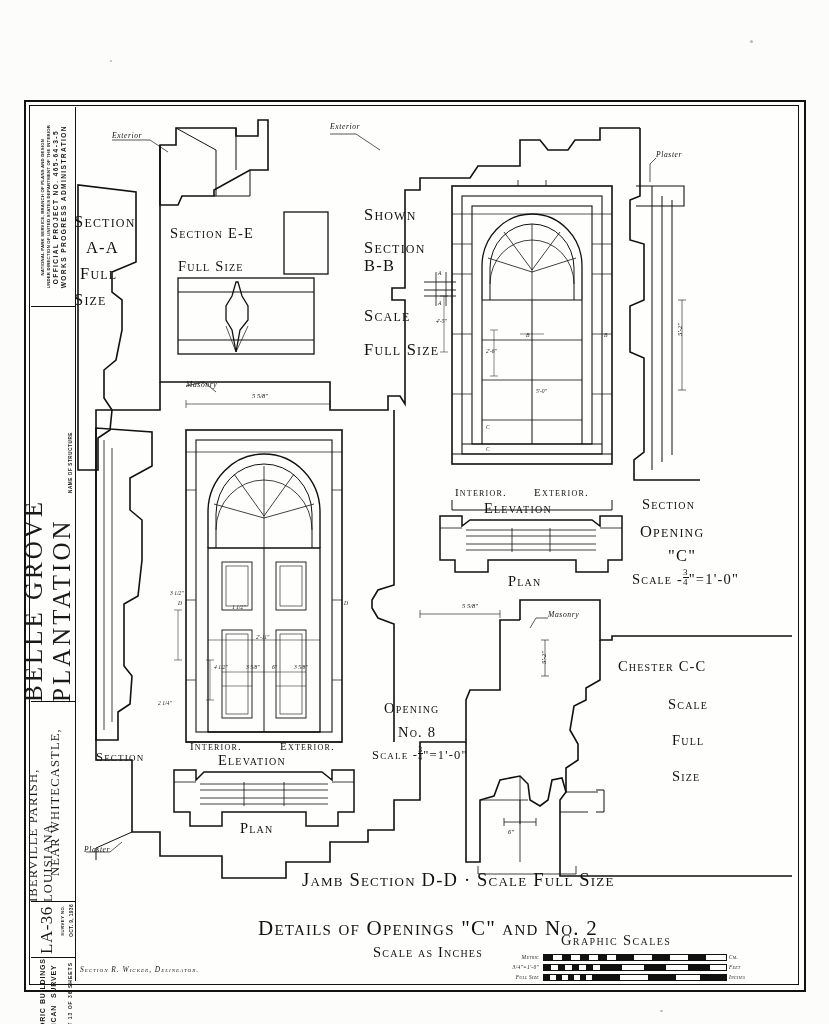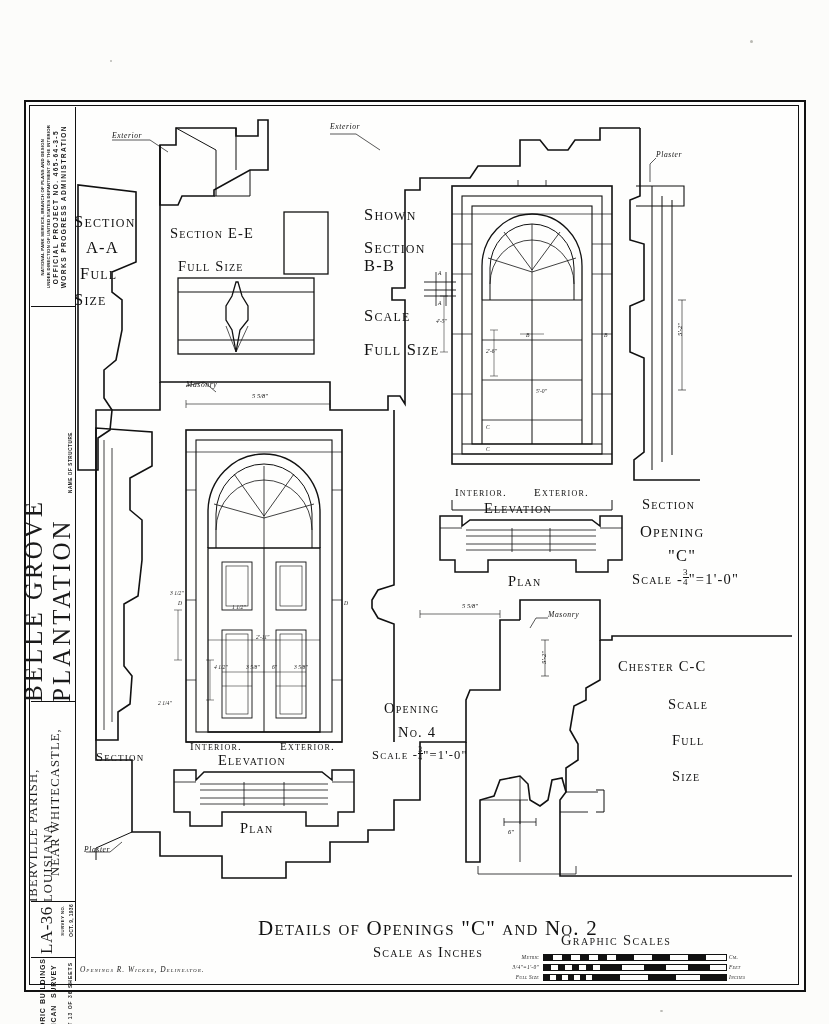--- a/index.html
+++ b/index.html
@@ -340,30 +340,31 @@
     <span>Scale -</span><span class="frac"><i class="num">3</i><i>4</i></span><span>"=1'-0"</span>
   </div>
 
   <div class="cap f11" style="left:190px;top:740px;">Interior.</div>
   <div class="cap f11" style="left:280px;top:740px;">Exterior.</div>
   <div class="cap f15" style="left:218px;top:752px;">Elevation</div>
   <div class="cap f15" style="left:240px;top:820px;">Plan</div>
   <div class="cap f13" style="left:96px;top:750px;">Section</div>
 
   <div class="cap f15" style="left:384px;top:700px;">Opening</div>
-  <div class="cap f15" style="left:398px;top:724px;">No. 4</div>
+  <div class="cap f15" style="left:398px;top:724px;">No. 8</div>
   <div class="cap f13" style="left:372px;top:746px;">
     <span>Scale -</span><span class="frac"><i class="num">3</i><i>4</i></span><span>"=1'-0"</span>
   </div>
 
   <div class="cap f15" style="left:618px;top:658px;">Chester C-C</div>
   <div class="cap f15" style="left:668px;top:696px;">Scale</div>
   <div class="cap f15" style="left:672px;top:732px;">Full</div>
   <div class="cap f15" style="left:672px;top:768px;">Size</div>
 
+  <div class="cap f19" style="left:302px;top:870px;">Jamb   Section D-D · Scale Full Size</div>
 
   <div class="cap f22 c" style="left:428px;top:916px;">Details of Openings "C" and No. 2</div>
   <div class="cap f15 c" style="left:428px;top:944px;">Scale as Inches</div>
 
   <div class="note" style="left:112px;top:131px;">Exterior</div>
   <div class="note" style="left:330px;top:122px;">Exterior</div>
   <div class="note" style="left:656px;top:150px;">Plaster</div>
   <div class="note" style="left:186px;top:380px;">Masonry</div>
   <div class="note" style="left:548px;top:610px;">Masonry</div>
   <div class="note" style="left:84px;top:845px;">Plaster</div>
@@ -435,15 +436,15 @@
         <span style="left:24px;width:6px;"></span>
           <span style="left:36px;width:6px;"></span>
         <span style="left:48px;width:28px;"></span>
           <span style="left:104px;width:28px;"></span>
         <span style="left:156px;width:26px;"></span>
       </div>
       <div class="gs-unit">Inches</div>
     </div>
   </div>
 
-  <div class="credit">Openings R. Wicker, Delineator.</div>
+  <div class="credit">Section R. Wicker, Delineator.</div>
 
 </div>
 
 </body></html>

